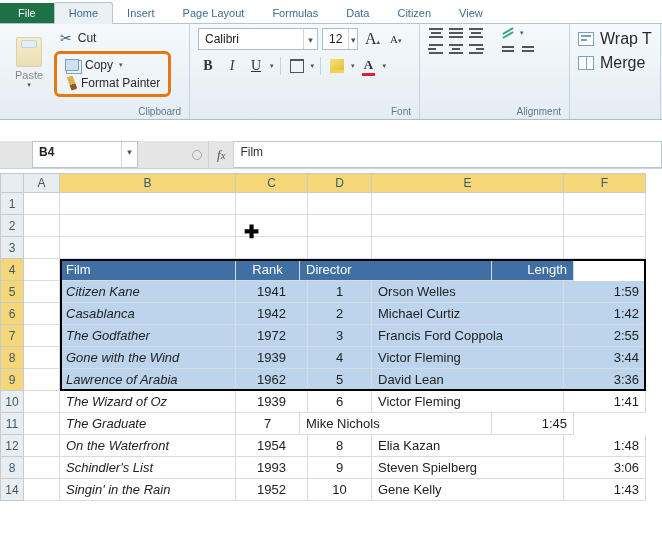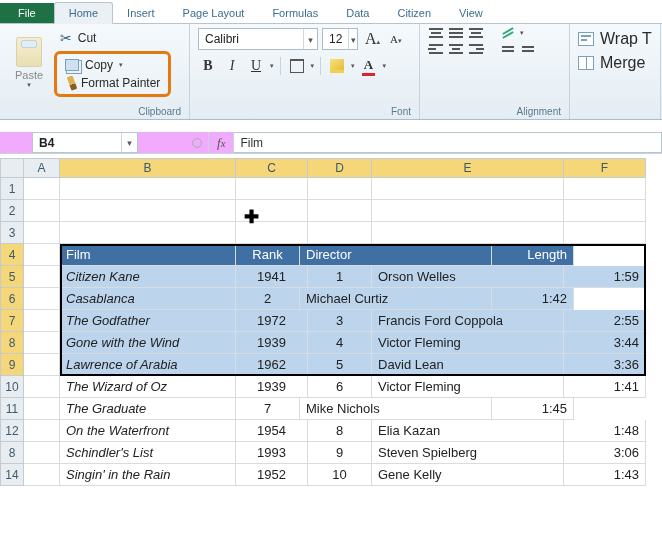--- a/index.html
+++ b/index.html
@@ -128,21 +128,21 @@
   .wrap-merge{ display:flex; flex-direction:column; gap:6px; padding-top:2px; }
   .wm-item{ display:flex; align-items:center; gap:6px; color:#2a2a2a; font-size:16px;}
   .wrap-ico{ width:16px;height:14px;border:1px solid #7aa2bf; background:#fff; position:relative;}
   .wrap-ico::before{content:"";position:absolute;left:2px;right:2px;top:2px;height:2px;background:#7aa2bf;}
   .wrap-ico::after{content:"";position:absolute;left:2px;right:6px;top:6px;height:2px;background:#7aa2bf;}
   .merge-ico{ width:16px;height:14px;border:1px solid #7aa2bf; background:#fff; position:relative;}
   .merge-ico::before{content:"";position:absolute;top:0;bottom:0;left:50%;width:1px;background:#7aa2bf;}
   .extras-group{ min-width:72px; }
 
   
-  .fbar { display:flex; align-items:stretch; height:22px; border-bottom:1px solid #c8d3da; background:#f0abfc; margin-top:12px;}
+  .fbar { display:flex; align-items:stretch; height:28px; border-bottom:1px solid #c8d3da; background:#e5e5e5; margin-top:21px;}
   .name-box{ width:106px; display:flex; border:1px solid #b7c5cf; background:#fff; margin:0 0 0 32px;}
   .name-box .txt{ flex:1; padding:0 6px; font-size:12px; line-height:20px; font-weight:bold; color:#222;}
   .name-box .dd{ width:16px; text-align:center; line-height:20px; color:#555; font-size:9px; border-left:1px solid #ccd8e0;}
   .fx-btn{ width:70px; display:flex; align-items:center; justify-content:flex-end; padding-right:6px; color:#555;}
   .fx-label{ font-style:italic; font-family:"Times New Roman",serif; font-size:13px; padding:0 8px; color:#555; border-left:1px solid #c8d3da; border-right:1px solid #c8d3da; display:flex; align-items:center;}
   .formula-input{ flex:1; background:#fff; border:1px solid #b7c5cf; border-left:none; padding:0 6px; line-height:20px; font-size:12px;}
 
   
   .grid-wrap{ display:flex; margin-top:4px;}
   .corner{ width:24px; height:20px; background:#e8edf1; border:1px solid #c3ccd3;}
@@ -382,20 +382,21 @@
     <div class="cell wB sel-cell ital">Citizen Kane</div>
     <div class="cell wC sel-cell center">1941</div>
     <div class="cell wD sel-cell center">1</div>
     <div class="cell wE sel-cell">Orson Welles</div>
     <div class="cell wF sel-cell right">1:59</div>
   </div>
   <div class="row">
       <div class="rh sel">6</div>
       <div class="cell wA"></div>
     <div class="cell wB sel-cell ital">Casablanca</div>
+    <div class="cell wC sel-cell center">1942</div>
     <div class="cell wD sel-cell center">2</div>
     <div class="cell wE sel-cell">Michael Curtiz</div>
     <div class="cell wF sel-cell right">1:42</div>
   </div>
   <div class="row">
       <div class="rh sel">7</div>
       <div class="cell wA"></div>
     <div class="cell wB sel-cell ital">The Godfather</div>
     <div class="cell wC sel-cell center">1972</div>
     <div class="cell wD sel-cell center">3</div>

